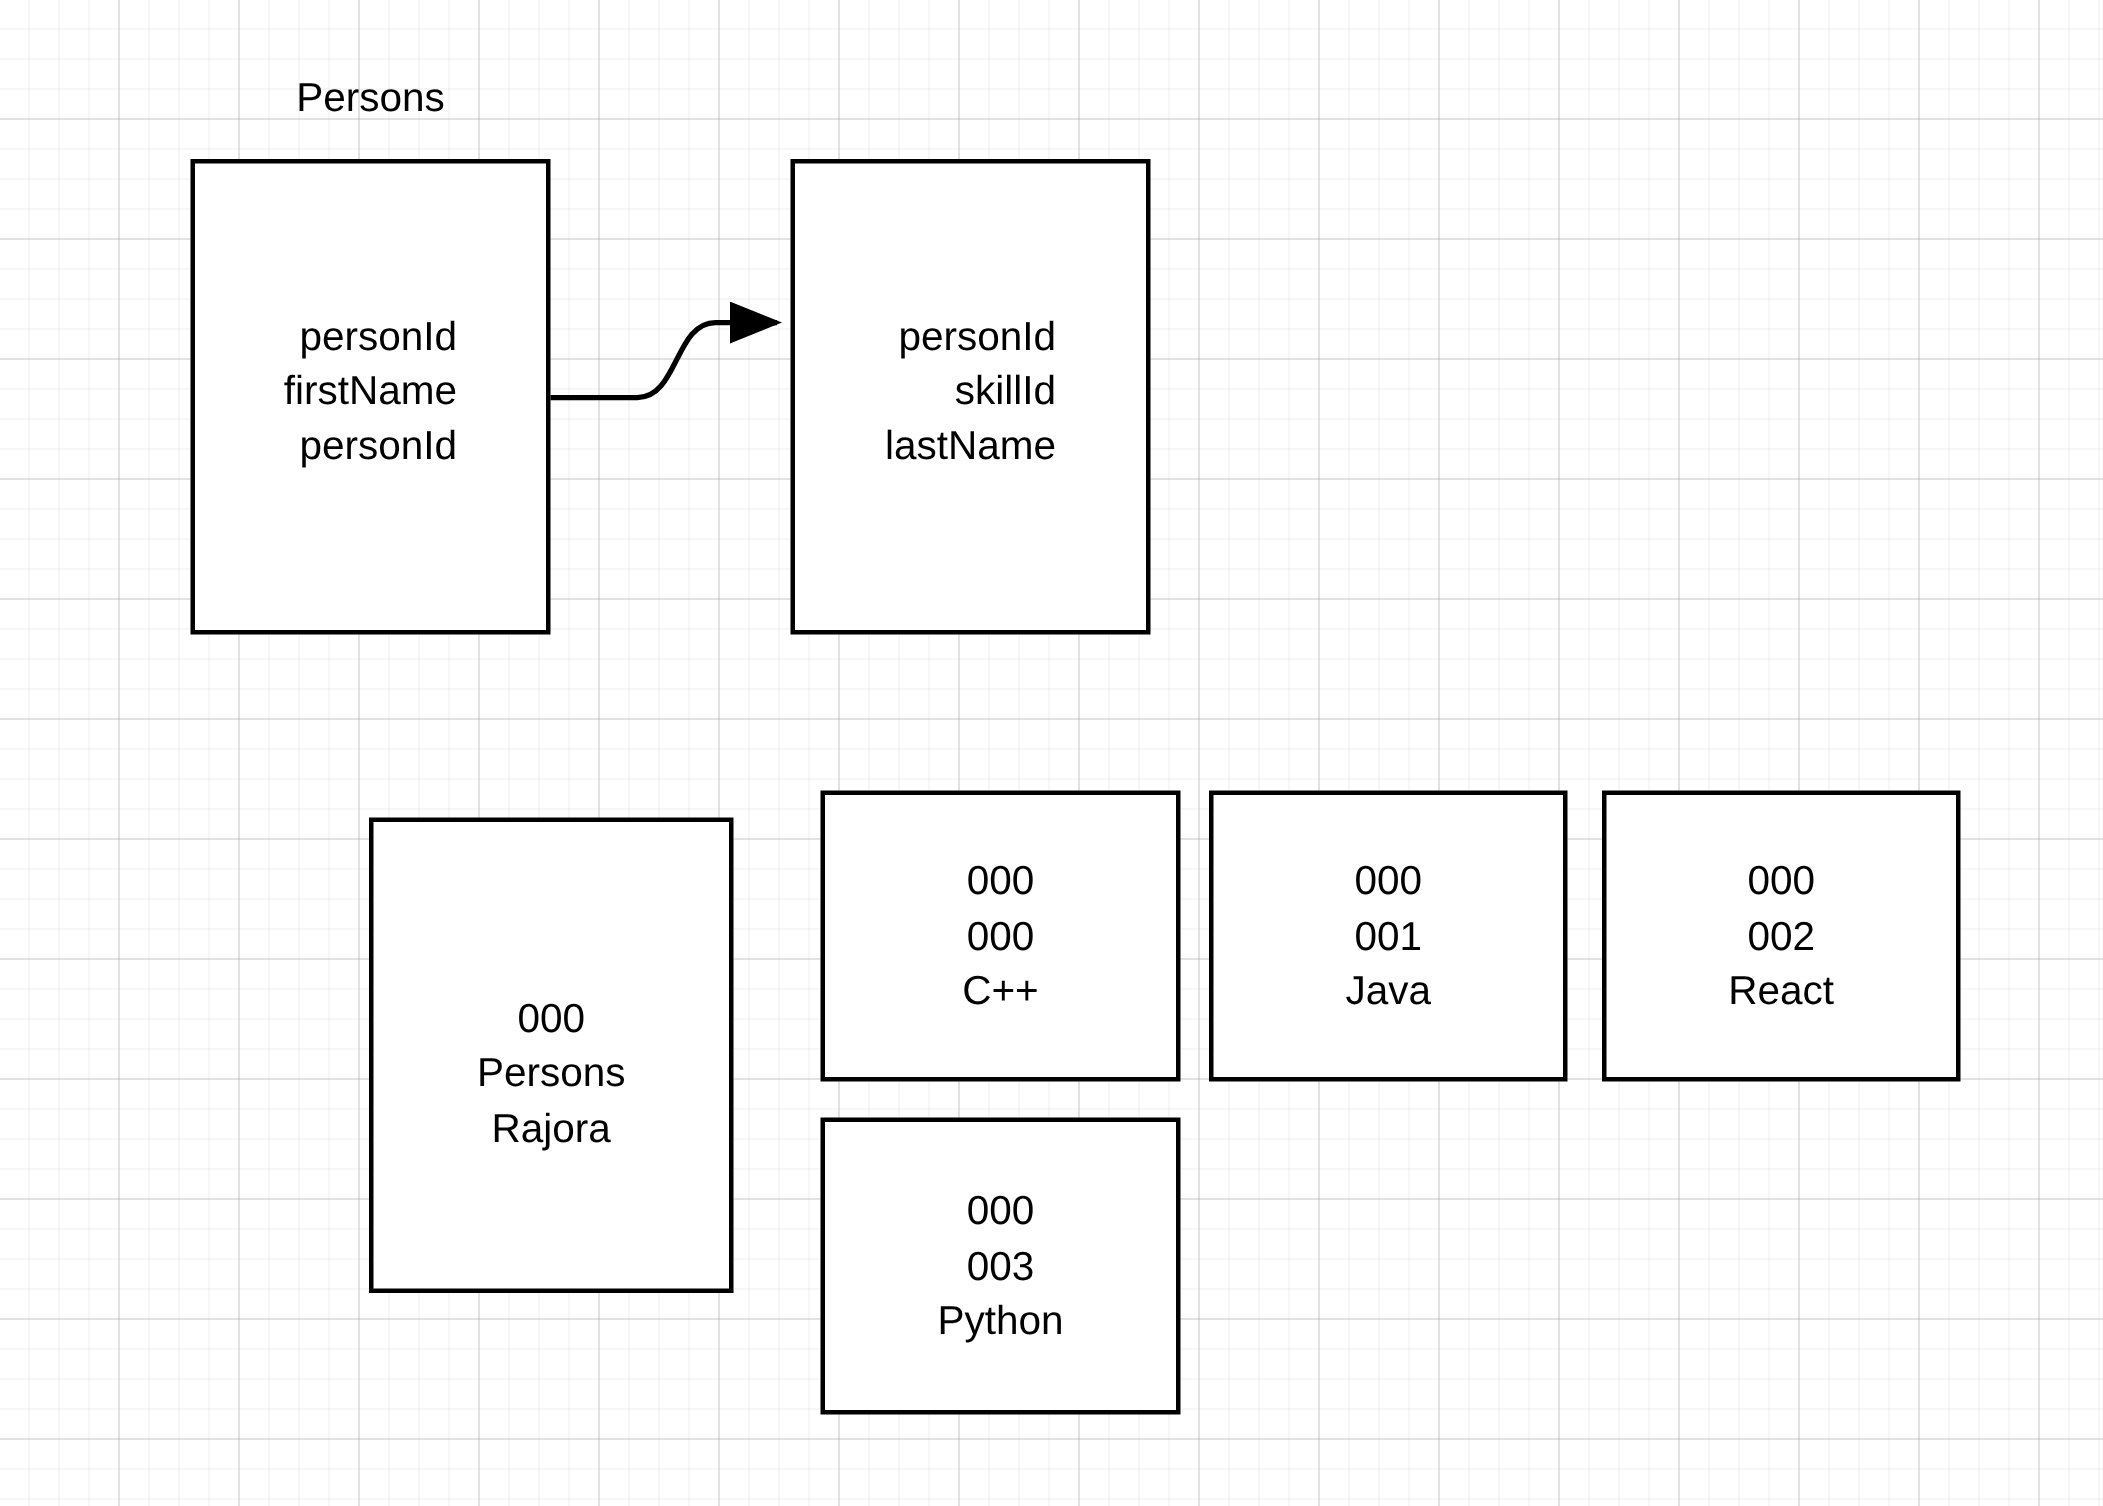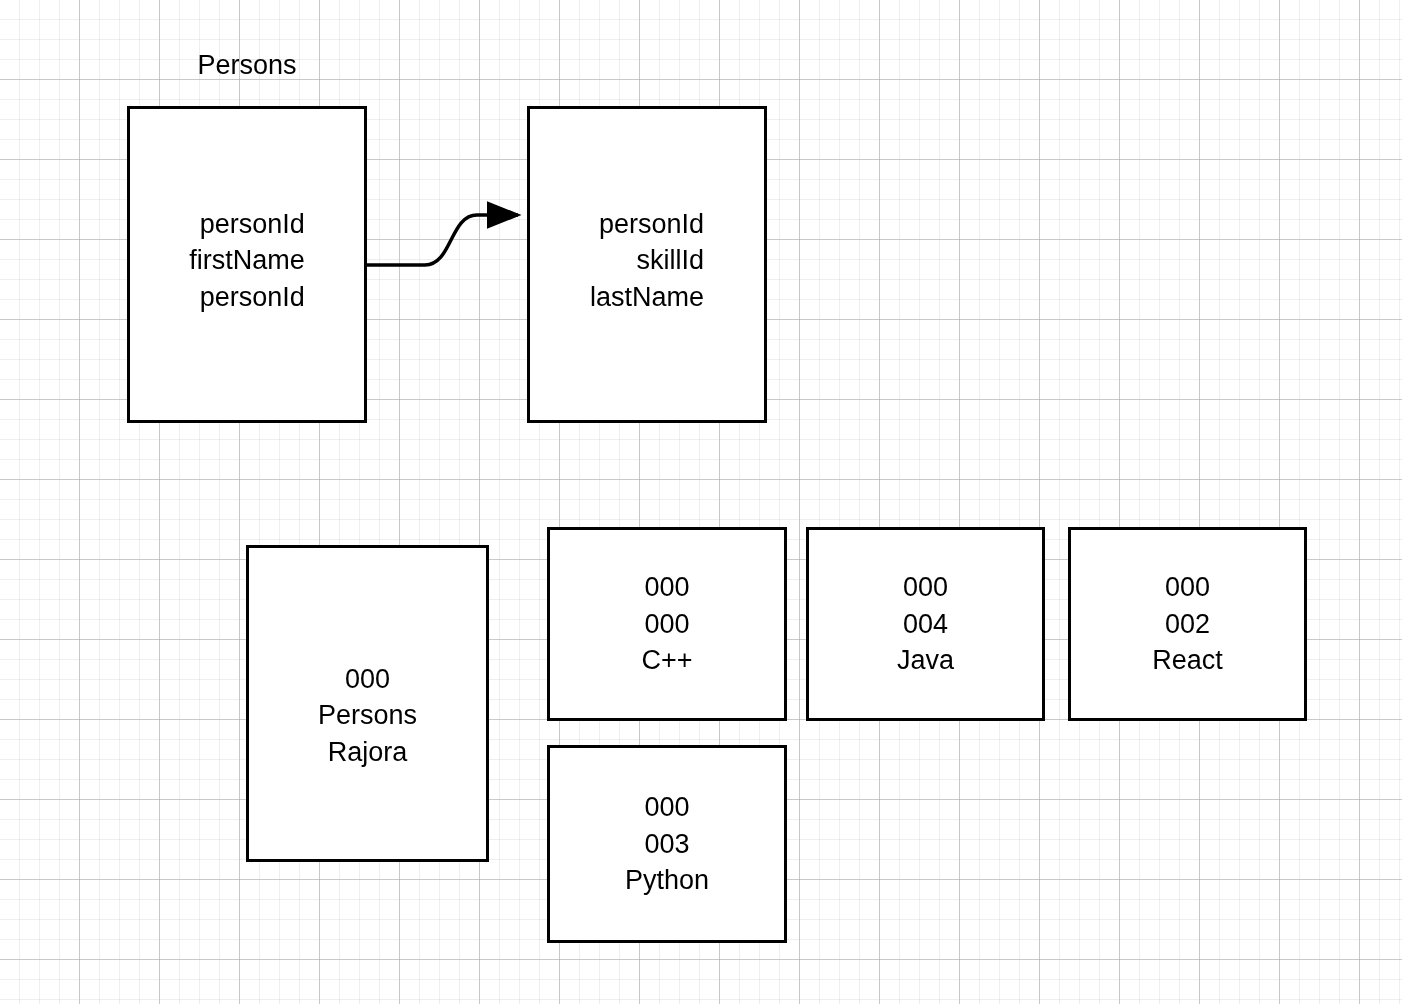--- a/index.html
+++ b/index.html
@@ -125,21 +125,21 @@
     <div class="field-list">
       <span>000</span>
       <span>000</span>
       <span>C++</span>
     </div>
   </div>
 
   <div class="node" id="skill-record-1" style="left:806px; top:527px; width:239px; height:194px;">
     <div class="field-list">
       <span>000</span>
-      <span>004</span>
+      <span>001</span>
       <span>Java</span>
     </div>
   </div>
 
   <div class="node" id="skill-record-2" style="left:1068px; top:527px; width:239px; height:194px;">
     <div class="field-list">
       <span>000</span>
       <span>002</span>
       <span>React</span>
     </div>

